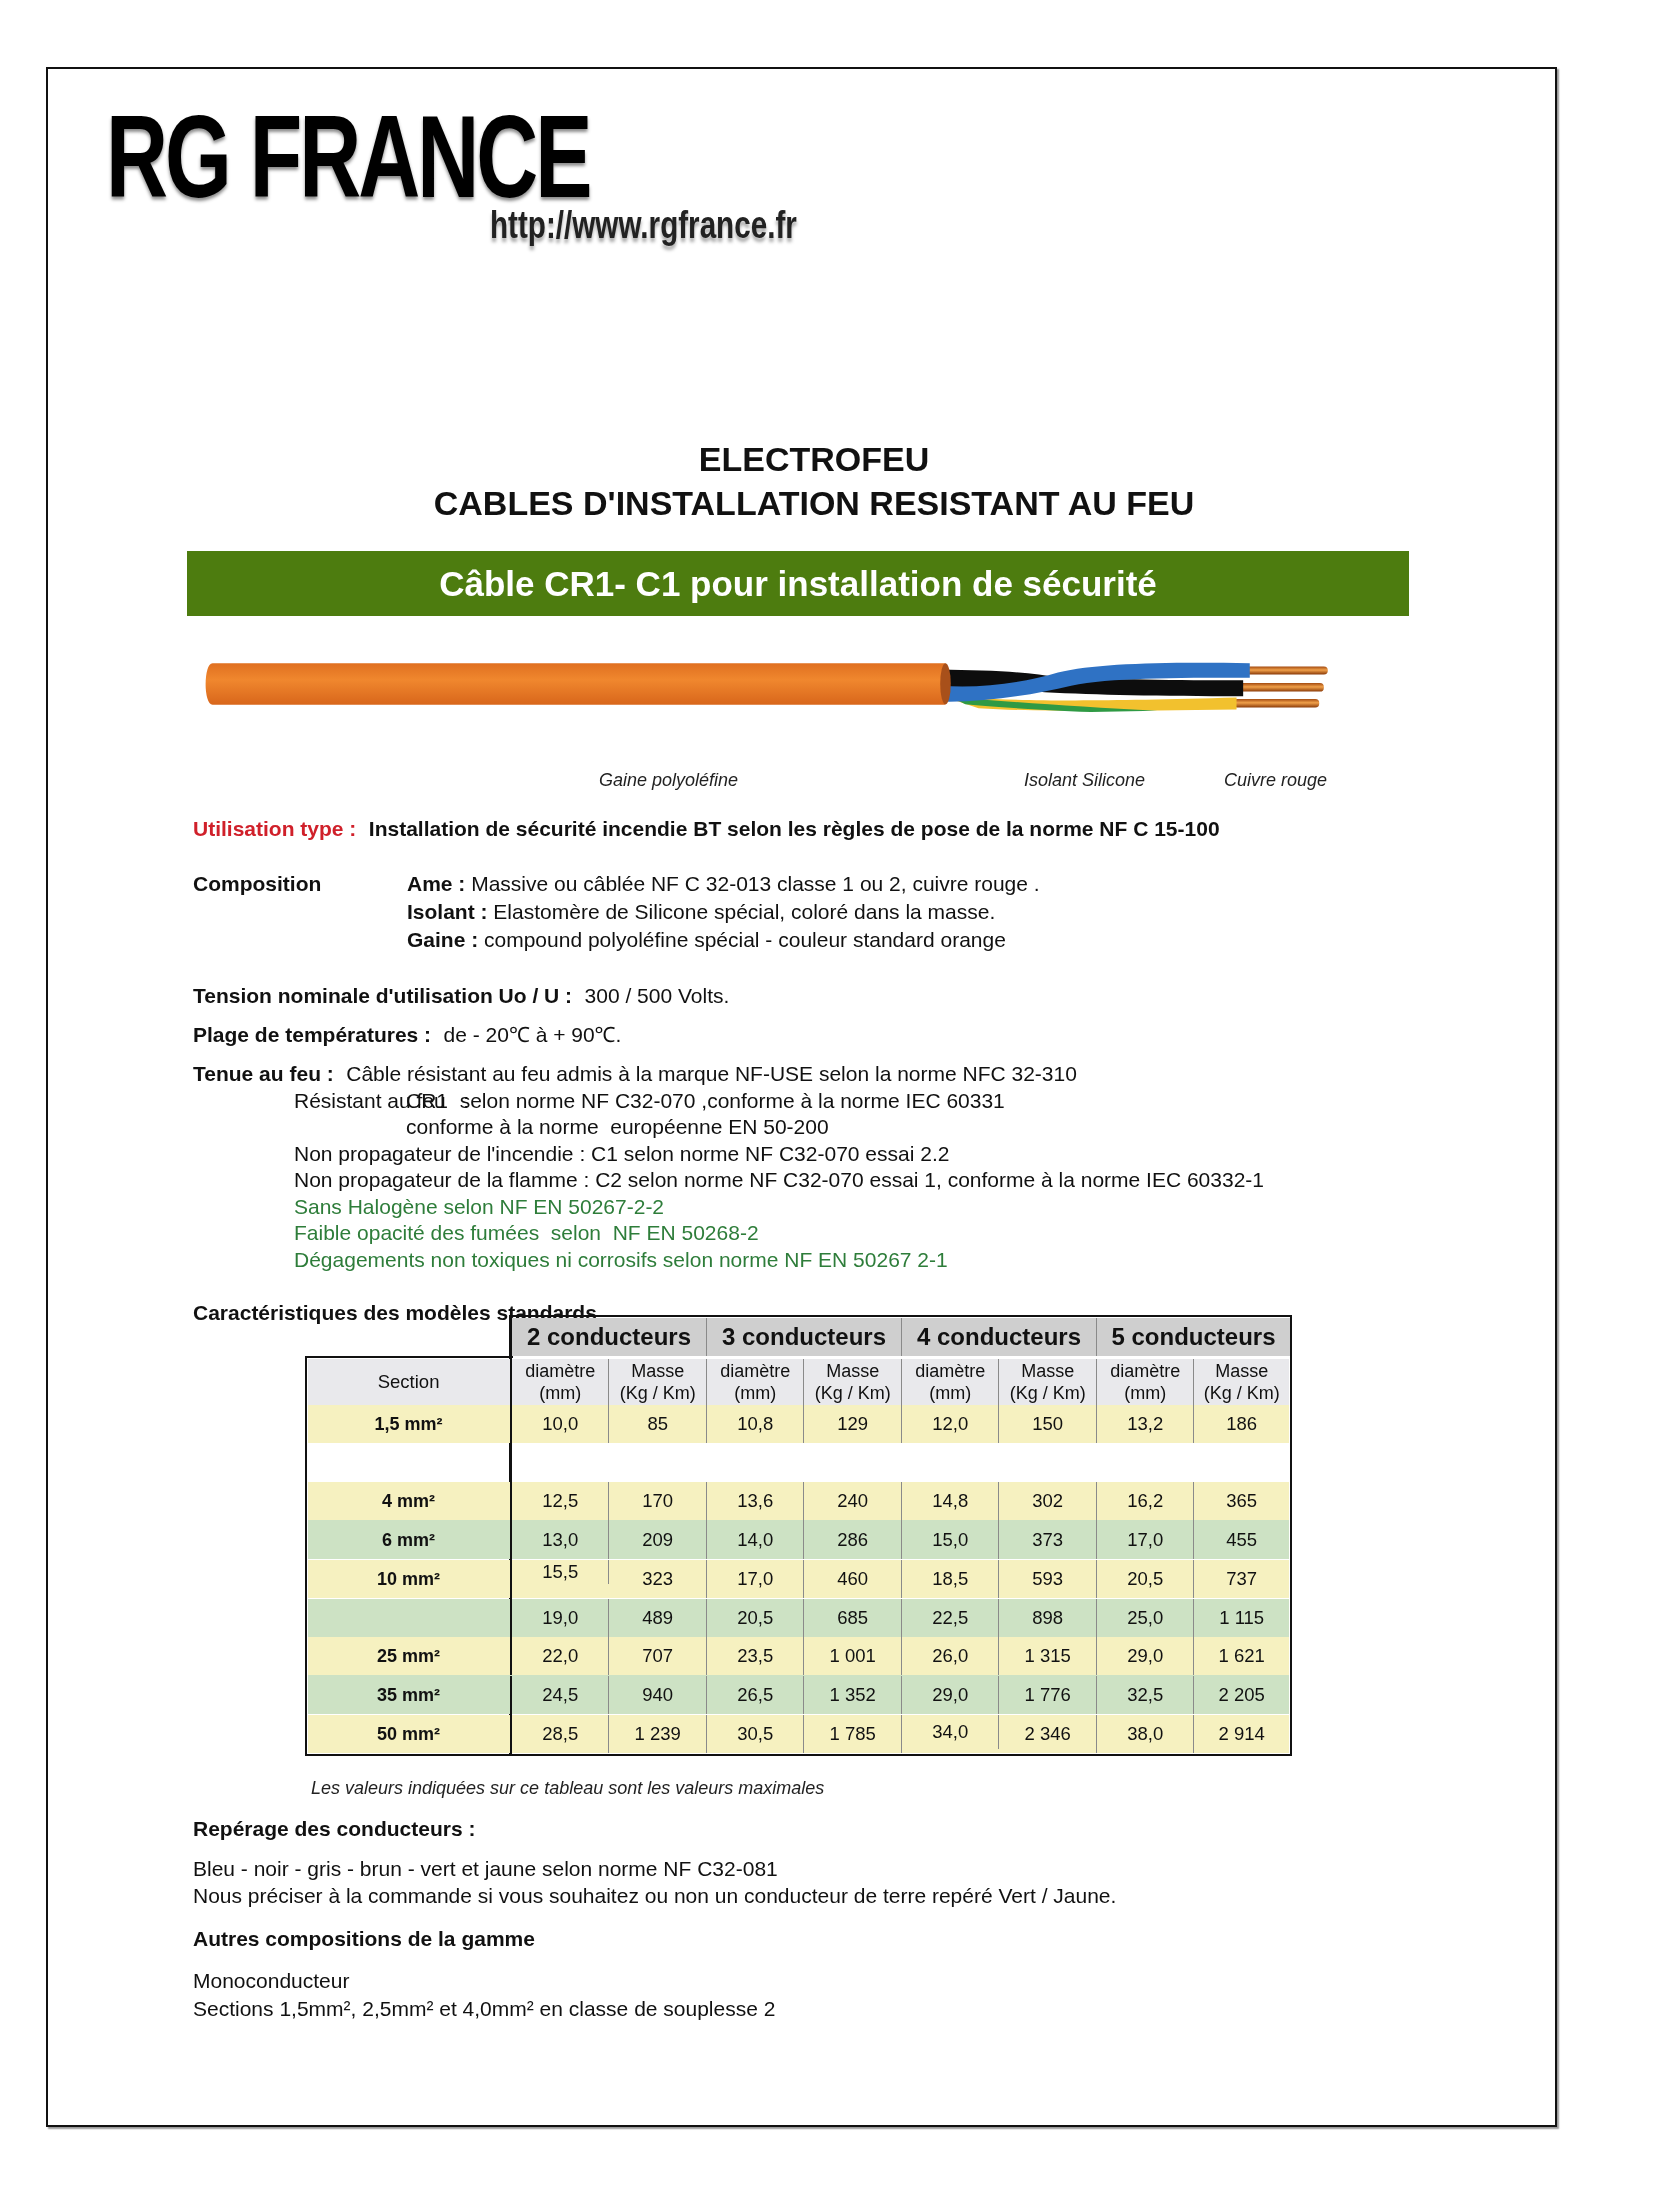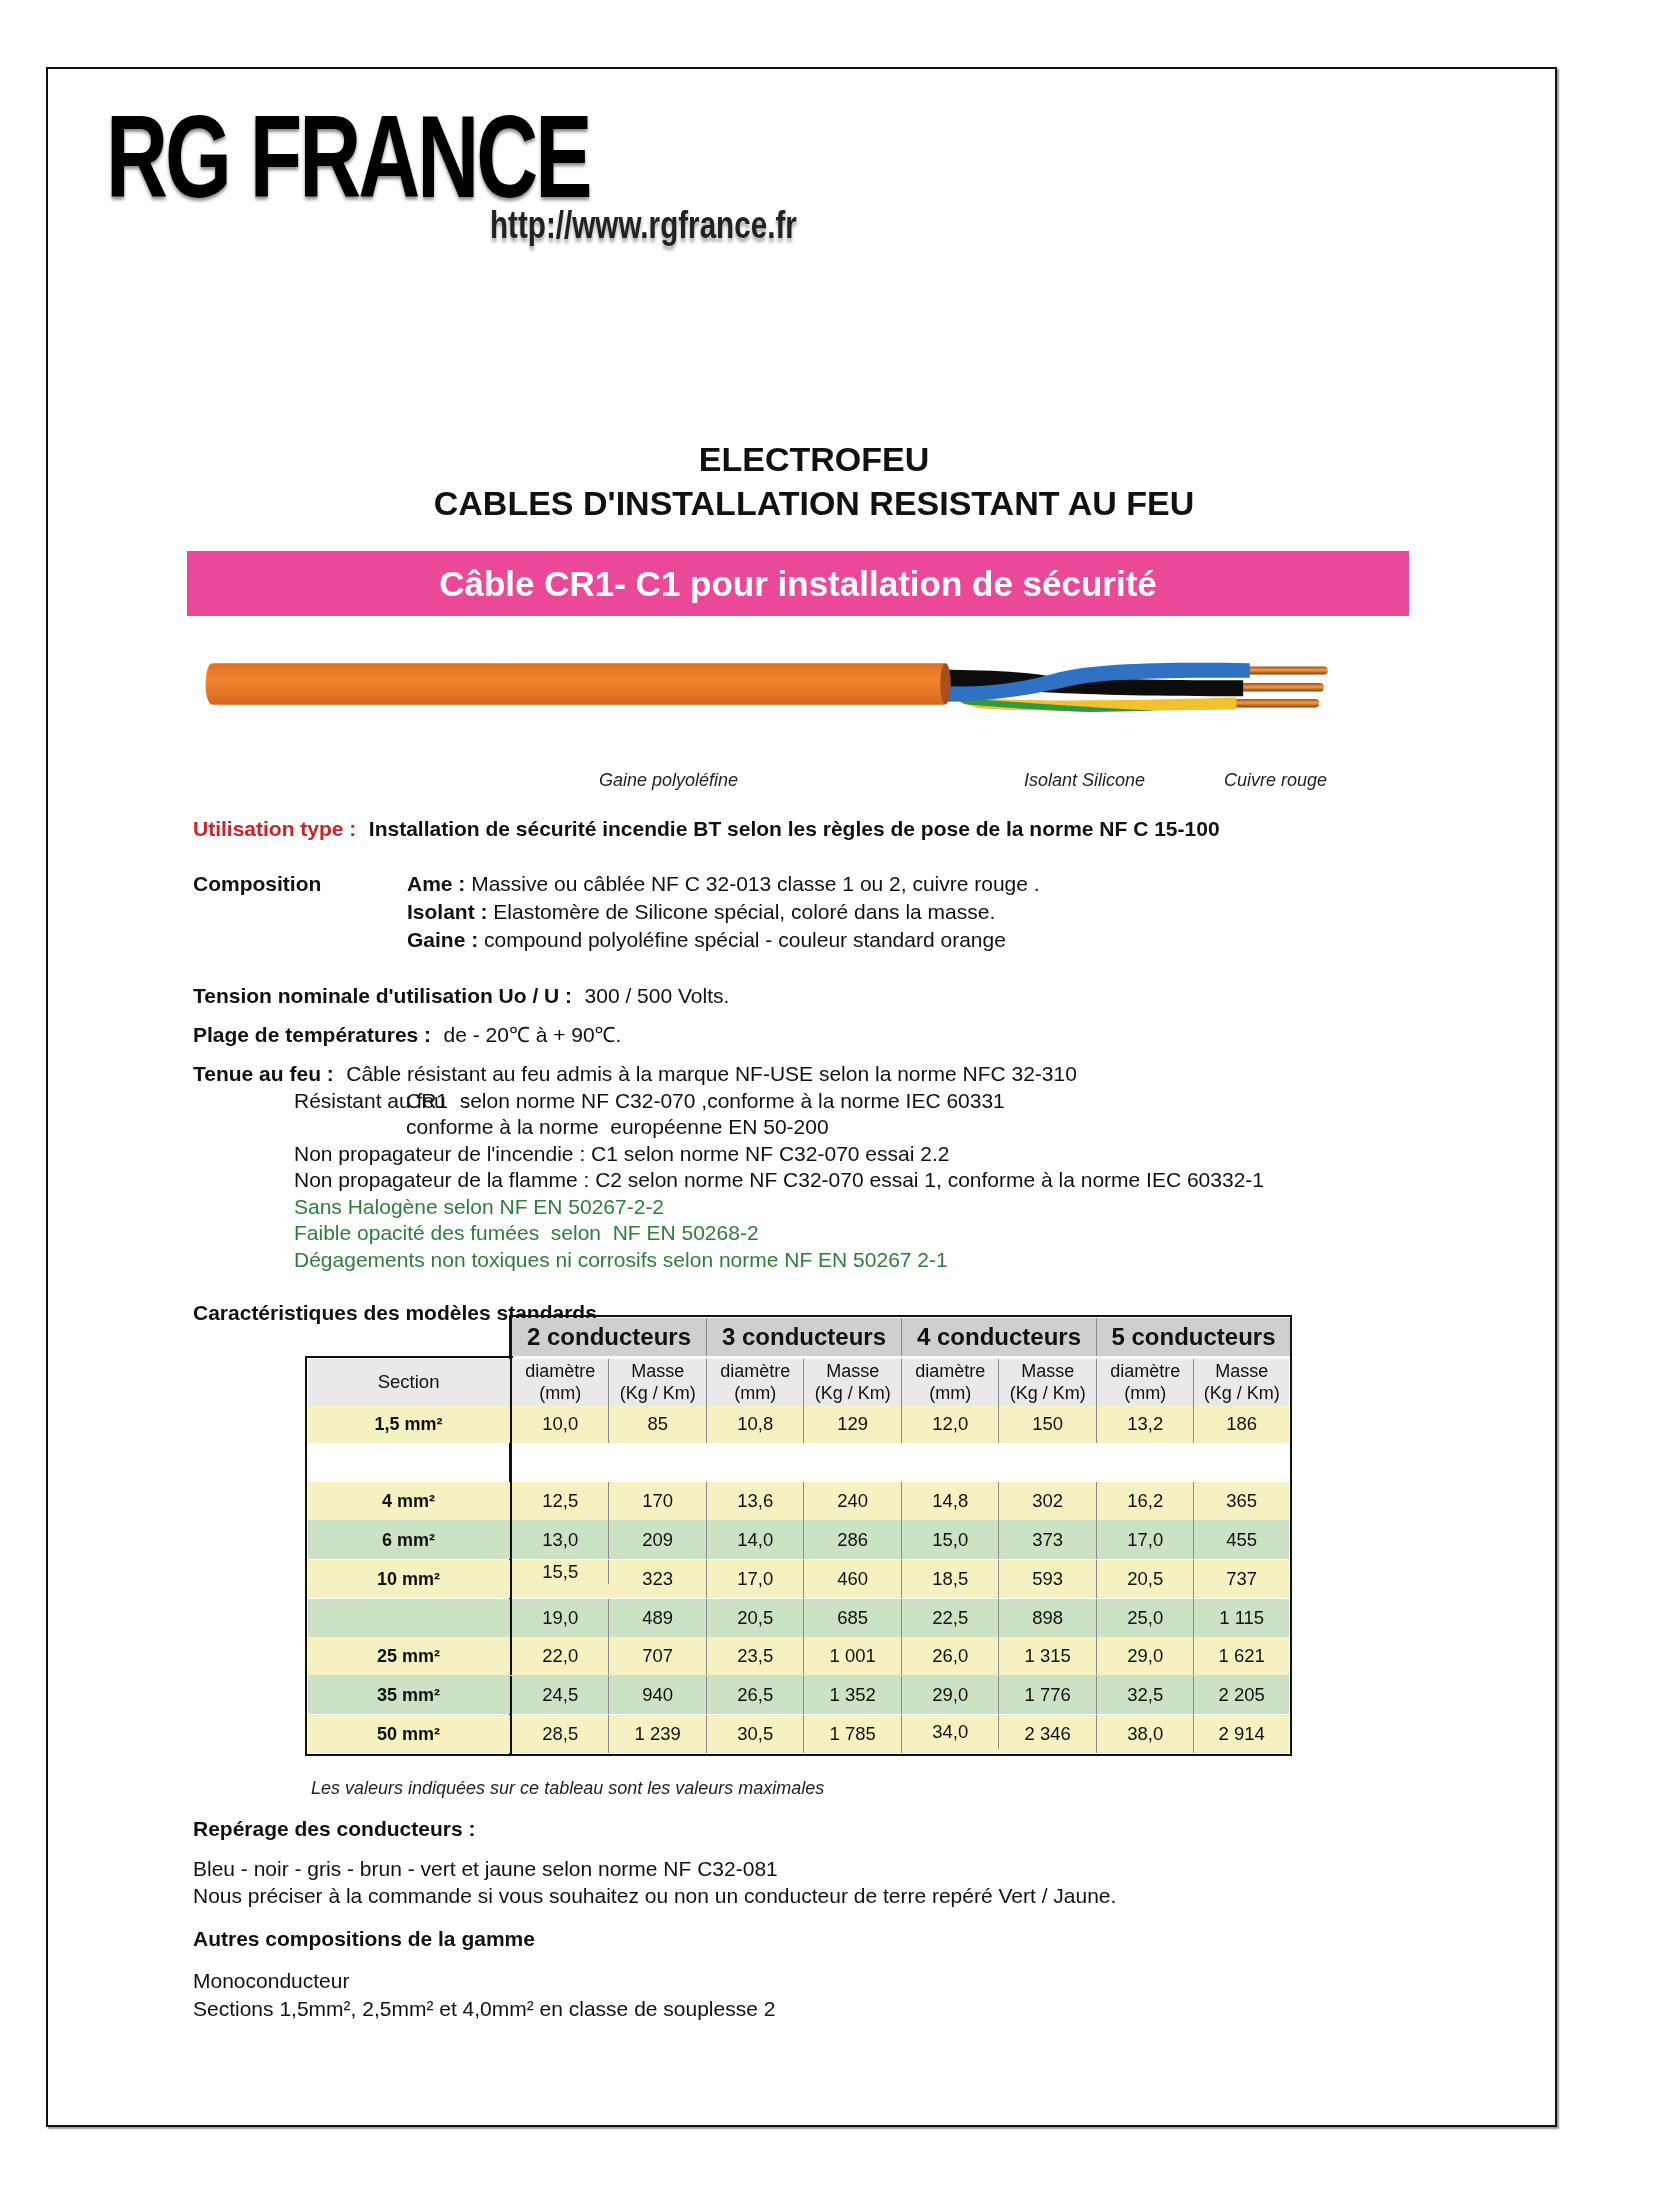--- a/index.html
+++ b/index.html
@@ -10,21 +10,21 @@
                 border:2px solid #111; box-shadow:2px 2px 1.3px #9a9a9a; }
   .logo { left:106px; top:99px; font-family:"Liberation Sans", sans-serif;
           font-weight:bold; font-size:116px; letter-spacing:-4px; color:#000;
           transform:scaleX(0.74); transform-origin:left top; line-height:1;
           text-shadow:0 2.6px 4px rgba(0,0,0,0.45); white-space:nowrap; }
   .logo-url { left:490px; top:206px; font-size:38px; font-weight:bold; color:#222;
           transform:scaleX(0.78); transform-origin:left top; white-space:nowrap;
           text-shadow:0 4px 4px rgba(0,0,0,0.35); line-height:1; }
   .title { left:0; width:1628px; text-align:center; font-weight:bold; font-size:34px;
            color:#111; white-space:nowrap; line-height:1; }
-  .banner { left:187px; top:551px; width:1222px; height:65px; background:#ec4899;
+  .banner { left:187px; top:551px; width:1222px; height:65px; background:#4d7c0f;
             color:#fff; font-weight:bold; font-size:35px; text-align:center;
             line-height:65px; }
   .caption { font-style:italic; font-size:18px; color:#222; white-space:nowrap; line-height:1; }
   .txt { font-size:21px; white-space:nowrap; line-height:1; color:#111; }
   .b { font-weight:bold; }
   .red { color:#d0202a; font-weight:bold; }
   .green { color:#2e7d3a; }
   .section-h { font-size:21px; font-weight:bold; white-space:nowrap; line-height:1; }
 
   

